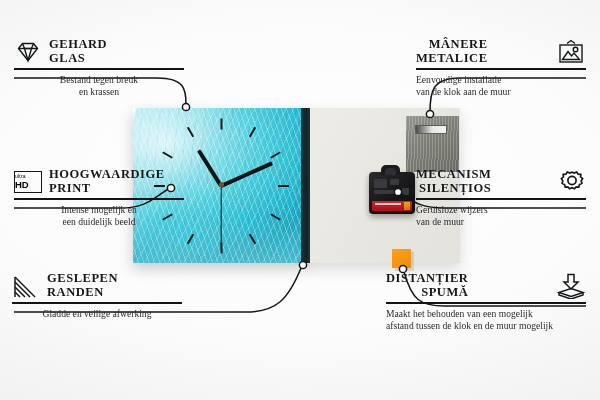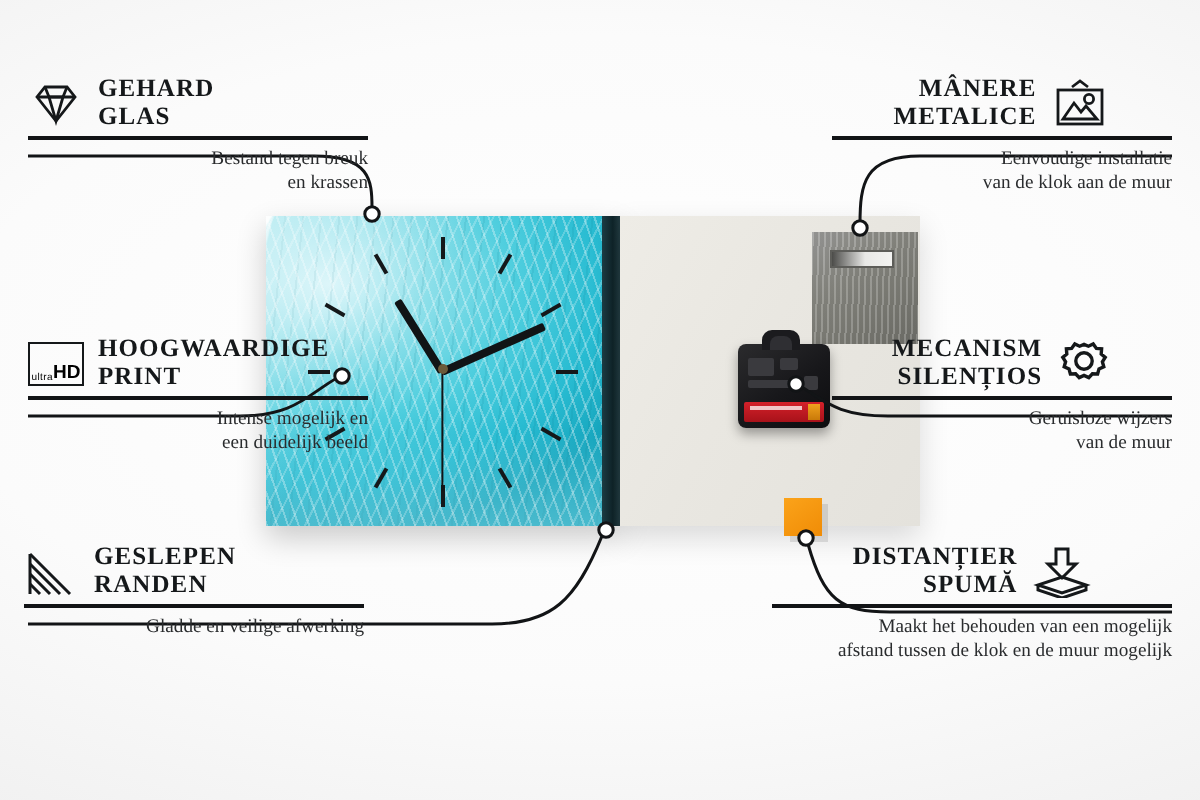--- a/index.html
+++ b/index.html
@@ -103,29 +103,29 @@
     font-size:12.5px;letter-spacing:.55px;color:#15181a;
     line-height:13.5px;font-weight:bold;text-transform:uppercase;
     font-family:"Liberation Serif", serif;
   }
   .co-rule{height:1.6px;background:#121416;margin-top:3px;}
   .co-desc{
     font-size:9.6px;line-height:12.2px;color:#2a2c2e;margin-top:4px;
     font-family:"Liberation Serif", serif;
   }
   .left .co-head{justify-content:flex-start;}
-  .left .co-desc{text-align:right;}
-  .right .co-head{justify-content:center;}
+  .left .co-desc{text-align:center;}
+  .right .co-head{justify-content:space-between;}
   .right .co-title{text-align:right;}
-  .right .co-desc{text-align:right;}
+  .right .co-desc{text-align:left;}
 
   .ico{flex:0 0 auto;display:block;}
   .ico-hd{
     width:26px;height:20px;border:1.6px solid #15181a;
-    display:flex;flex-direction:row;align-items:flex-end;justify-content:center;
+    display:flex;flex-direction:column;align-items:flex-start;justify-content:center;
     line-height:1;
   }
   .ico-hd .u{font-size:5px;letter-spacing:.2px;font-family:"Liberation Sans",sans-serif;}
   .ico-hd .h{font-size:9.5px;font-weight:bold;font-family:"Liberation Sans",sans-serif;margin-top:.5px;}
 
   svg.lines{position:absolute;left:0;top:0;width:600px;height:400px;pointer-events:none;}
 </style>
 </head>
 <body>
 

